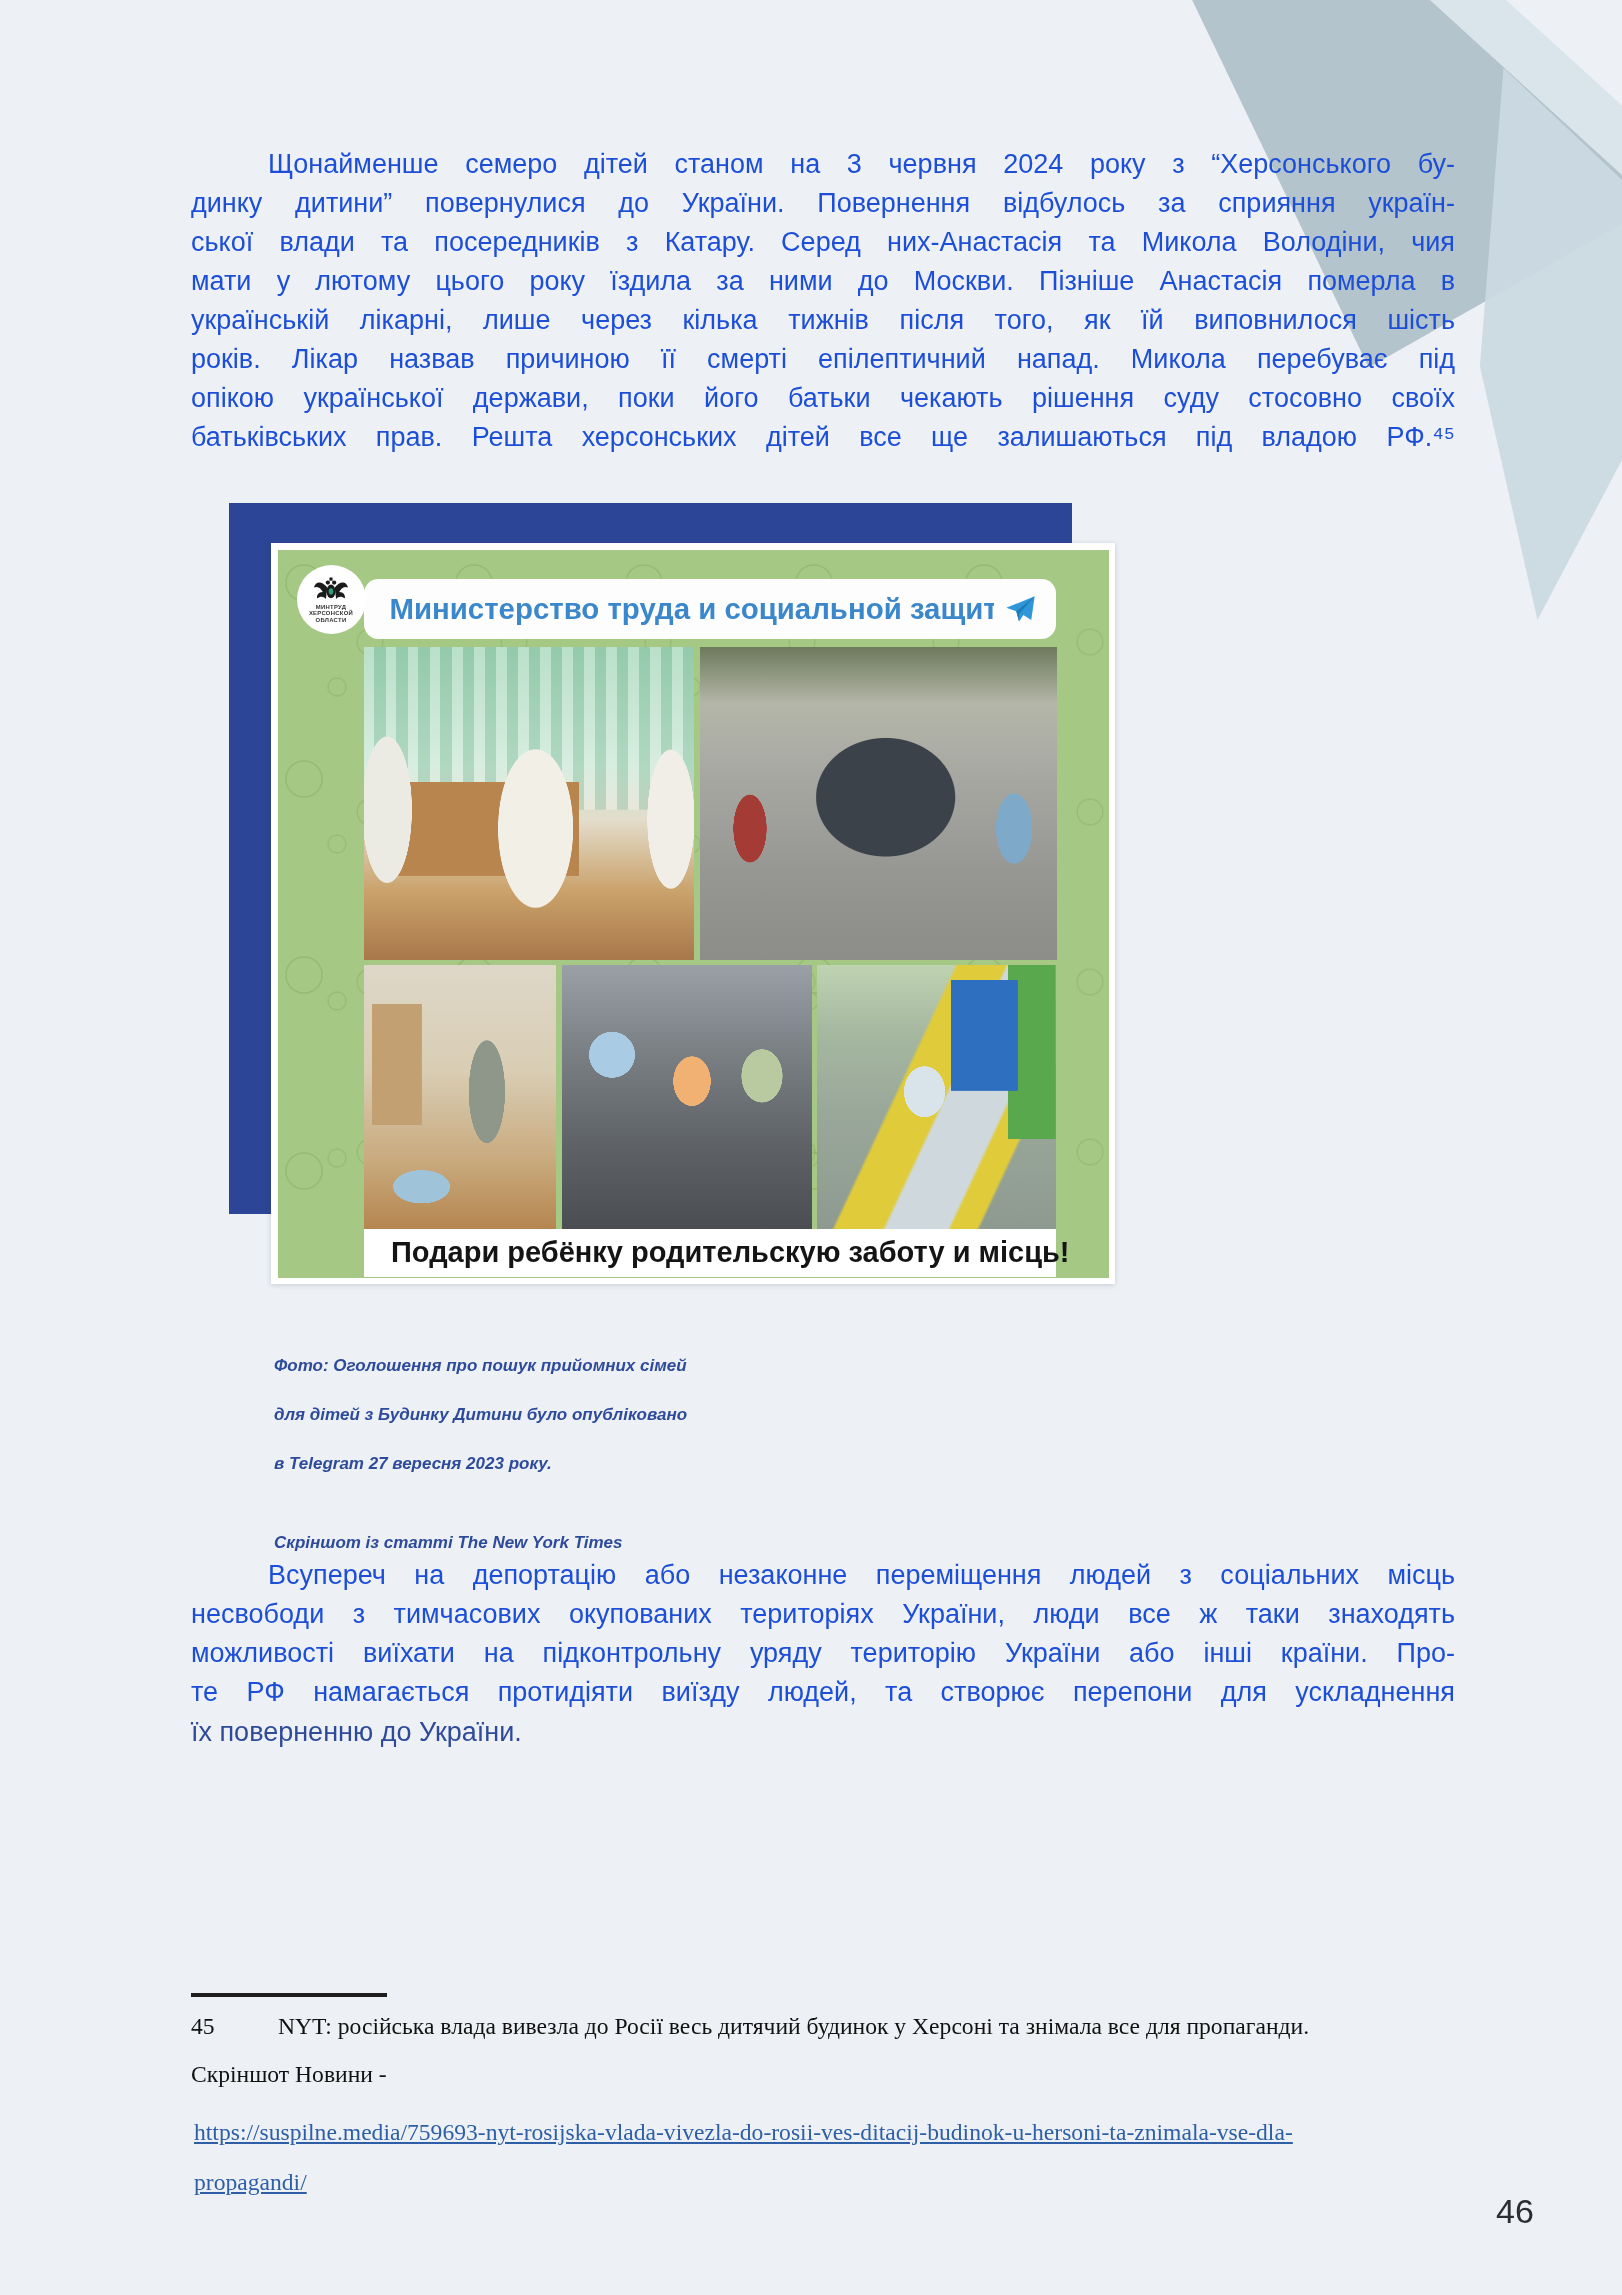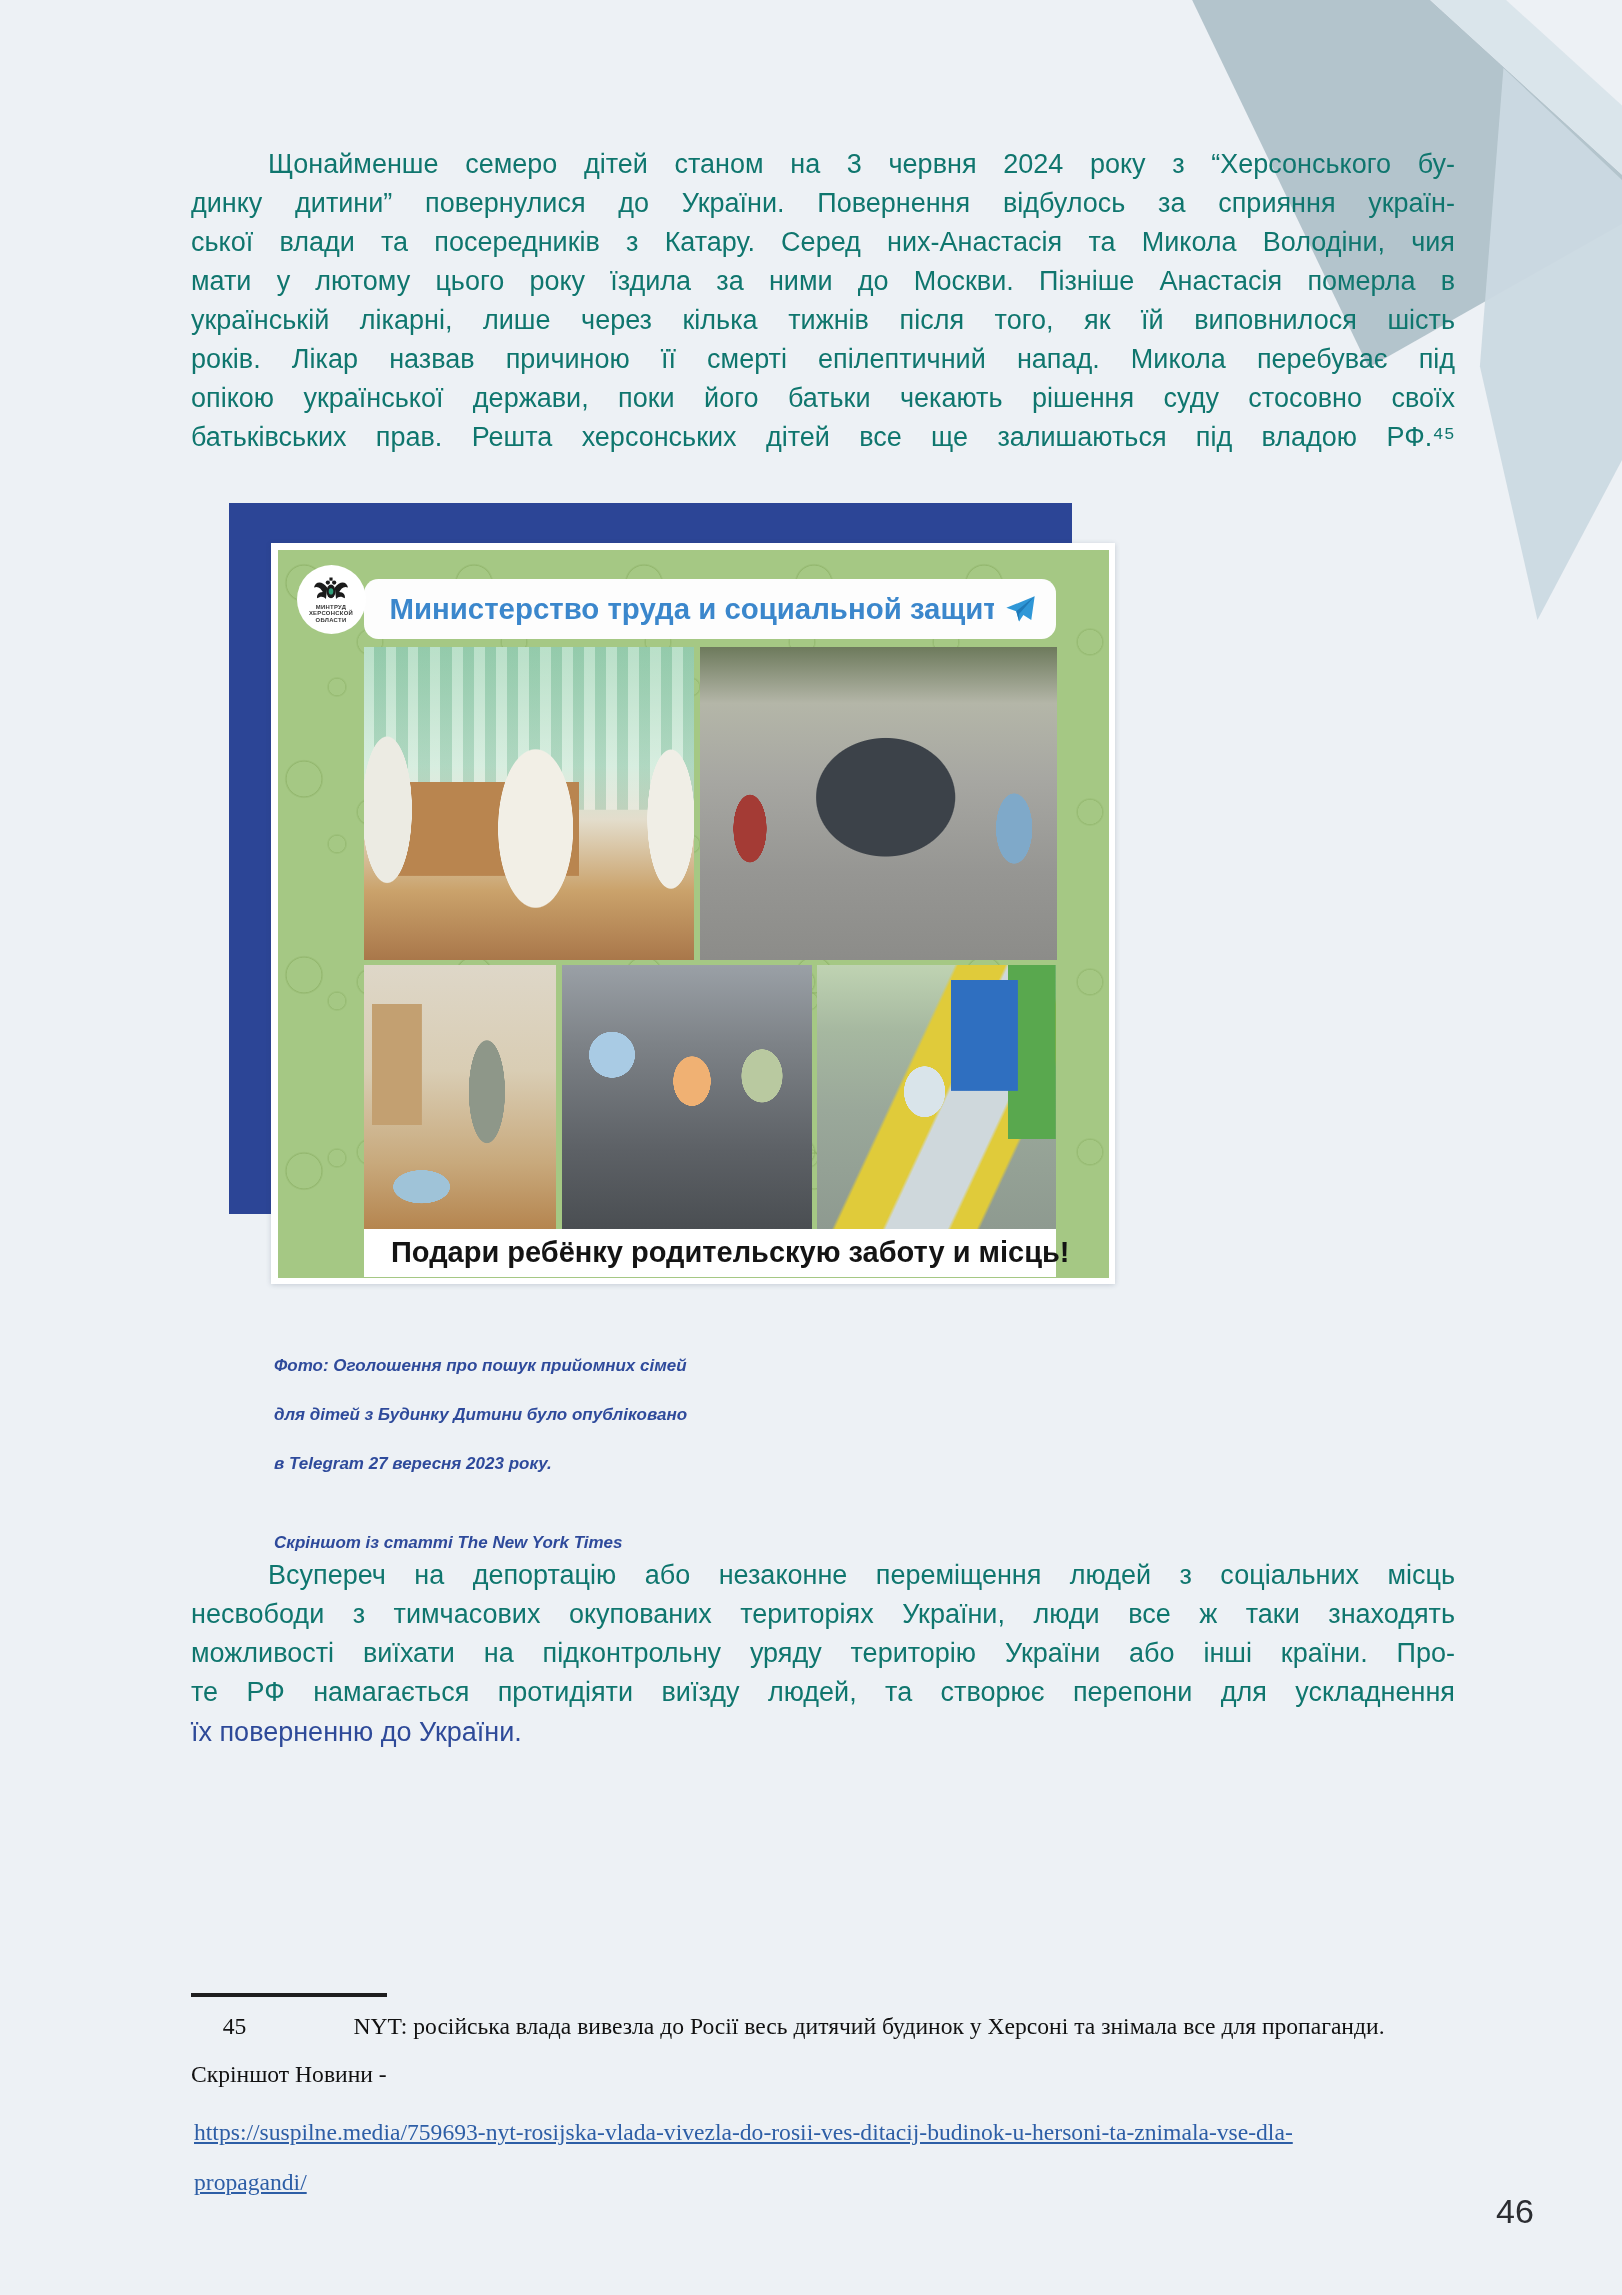--- a/index.html
+++ b/index.html
@@ -6,21 +6,21 @@
   #page{
     position:relative; width:1623px; height:2295px;
     background:#edf1f5; overflow:hidden;
     font-family:"Liberation Sans", sans-serif;
   }
   
   #deco{position:absolute; top:0; left:0; z-index:0;}
   
   .para{
     position:absolute; left:191px; width:1264px;
-    font-size:27px; line-height:39px; color:#0f766e;
+    font-size:27px; line-height:39px; color:#1d4ed8;
     white-space:pre-line; text-align:justify; text-align-last:justify;
     z-index:2;
   }
   .para.indent{text-indent:77px;}
   .para-last{
     position:absolute; left:191px; width:1264px;
     font-size:27px; line-height:39px; color:#2e4a99; z-index:2;
   }
   #para1{top:145px;}
   #para2{top:1556px;}
@@ -121,21 +121,21 @@
   .caption{
     position:absolute; left:274px; width:785px;
     font-size:17px; line-height:49px; font-style:italic; font-weight:700;
     color:#2e4a9b; white-space:pre-line; z-index:2;
   }
   #caption-main{top:1341px;}
   #caption-src{top:1518px;}
   
   #fn-rule{position:absolute; left:191px; top:1993px; width:196px; height:3.9px; background:#1e1e1e; z-index:2;}
   .fn{font-family:"Liberation Serif", serif; font-size:23.6px; color:#111; z-index:2;}
-  #fn-line1{position:absolute; left:191px; top:2013px; width:1269px; display:flex;text-align:center;}
+  #fn-line1{position:absolute; left:191px; top:2013px; width:1269px; display:flex;}
   #fn-num{flex:0 0 87px;}
   #fn-text{flex:1;}
   #fn-line2{position:absolute; left:191px; top:2061px;}
   #fn-link{
     position:absolute; left:194px; top:2107px; width:1269px;
     font-family:"Liberation Serif", serif; font-size:23.6px; line-height:50px;
     color:#2d5ea6; text-decoration:underline; white-space:pre-line; z-index:2;
     display:block;
   }
   

